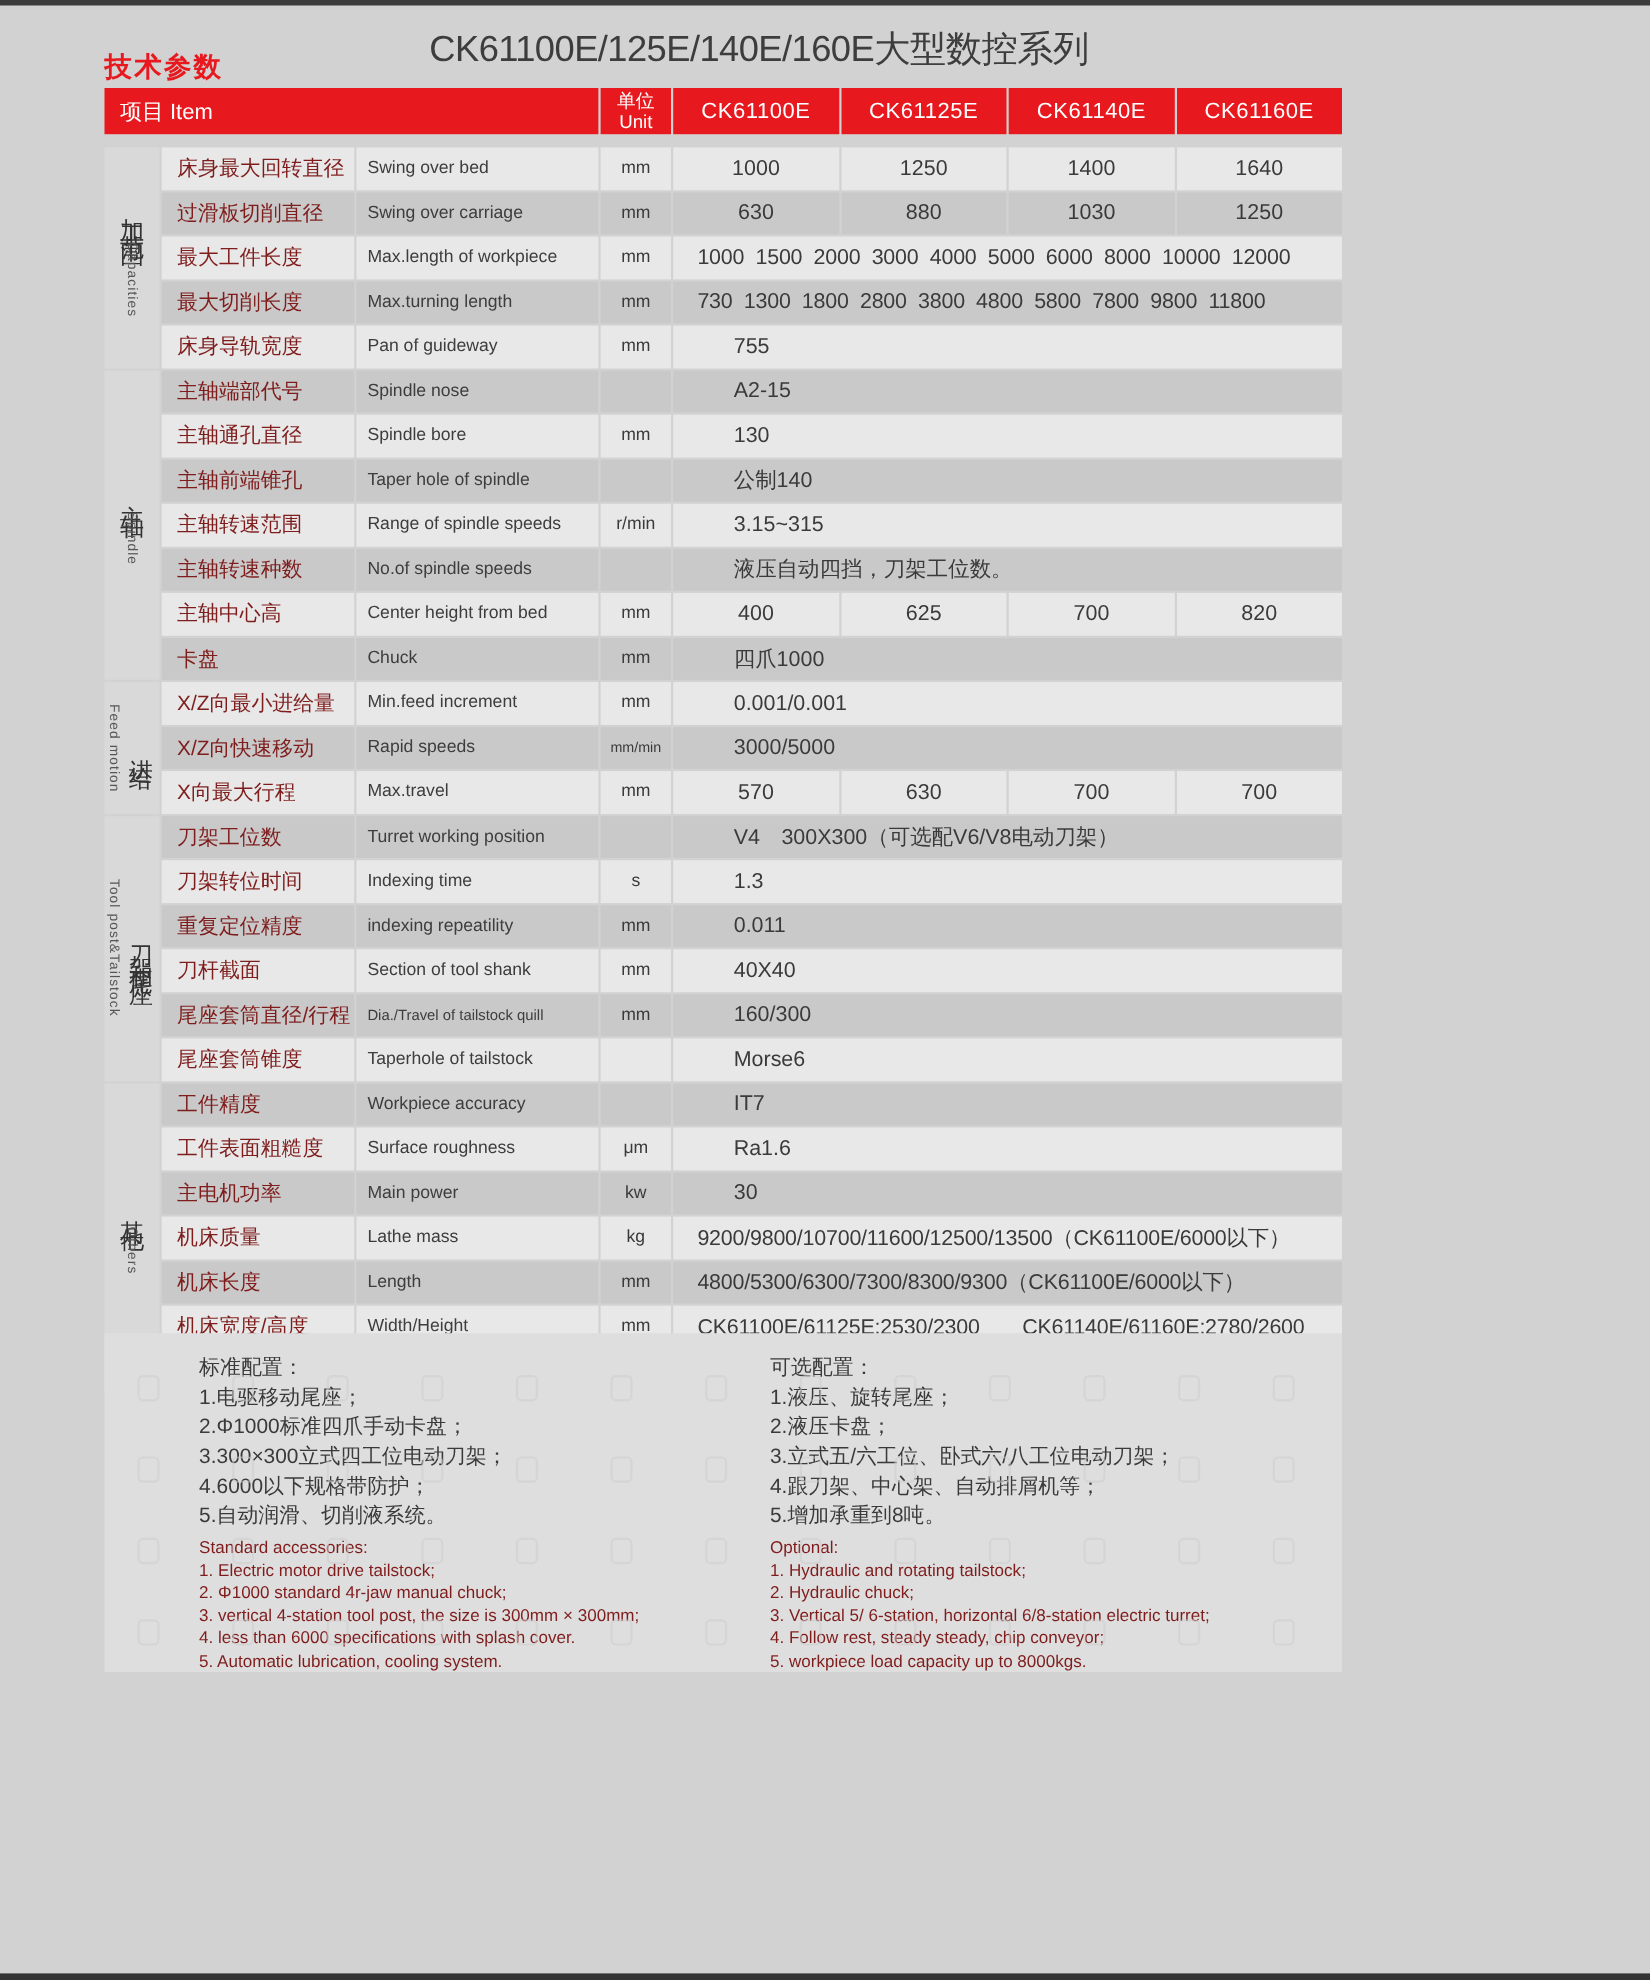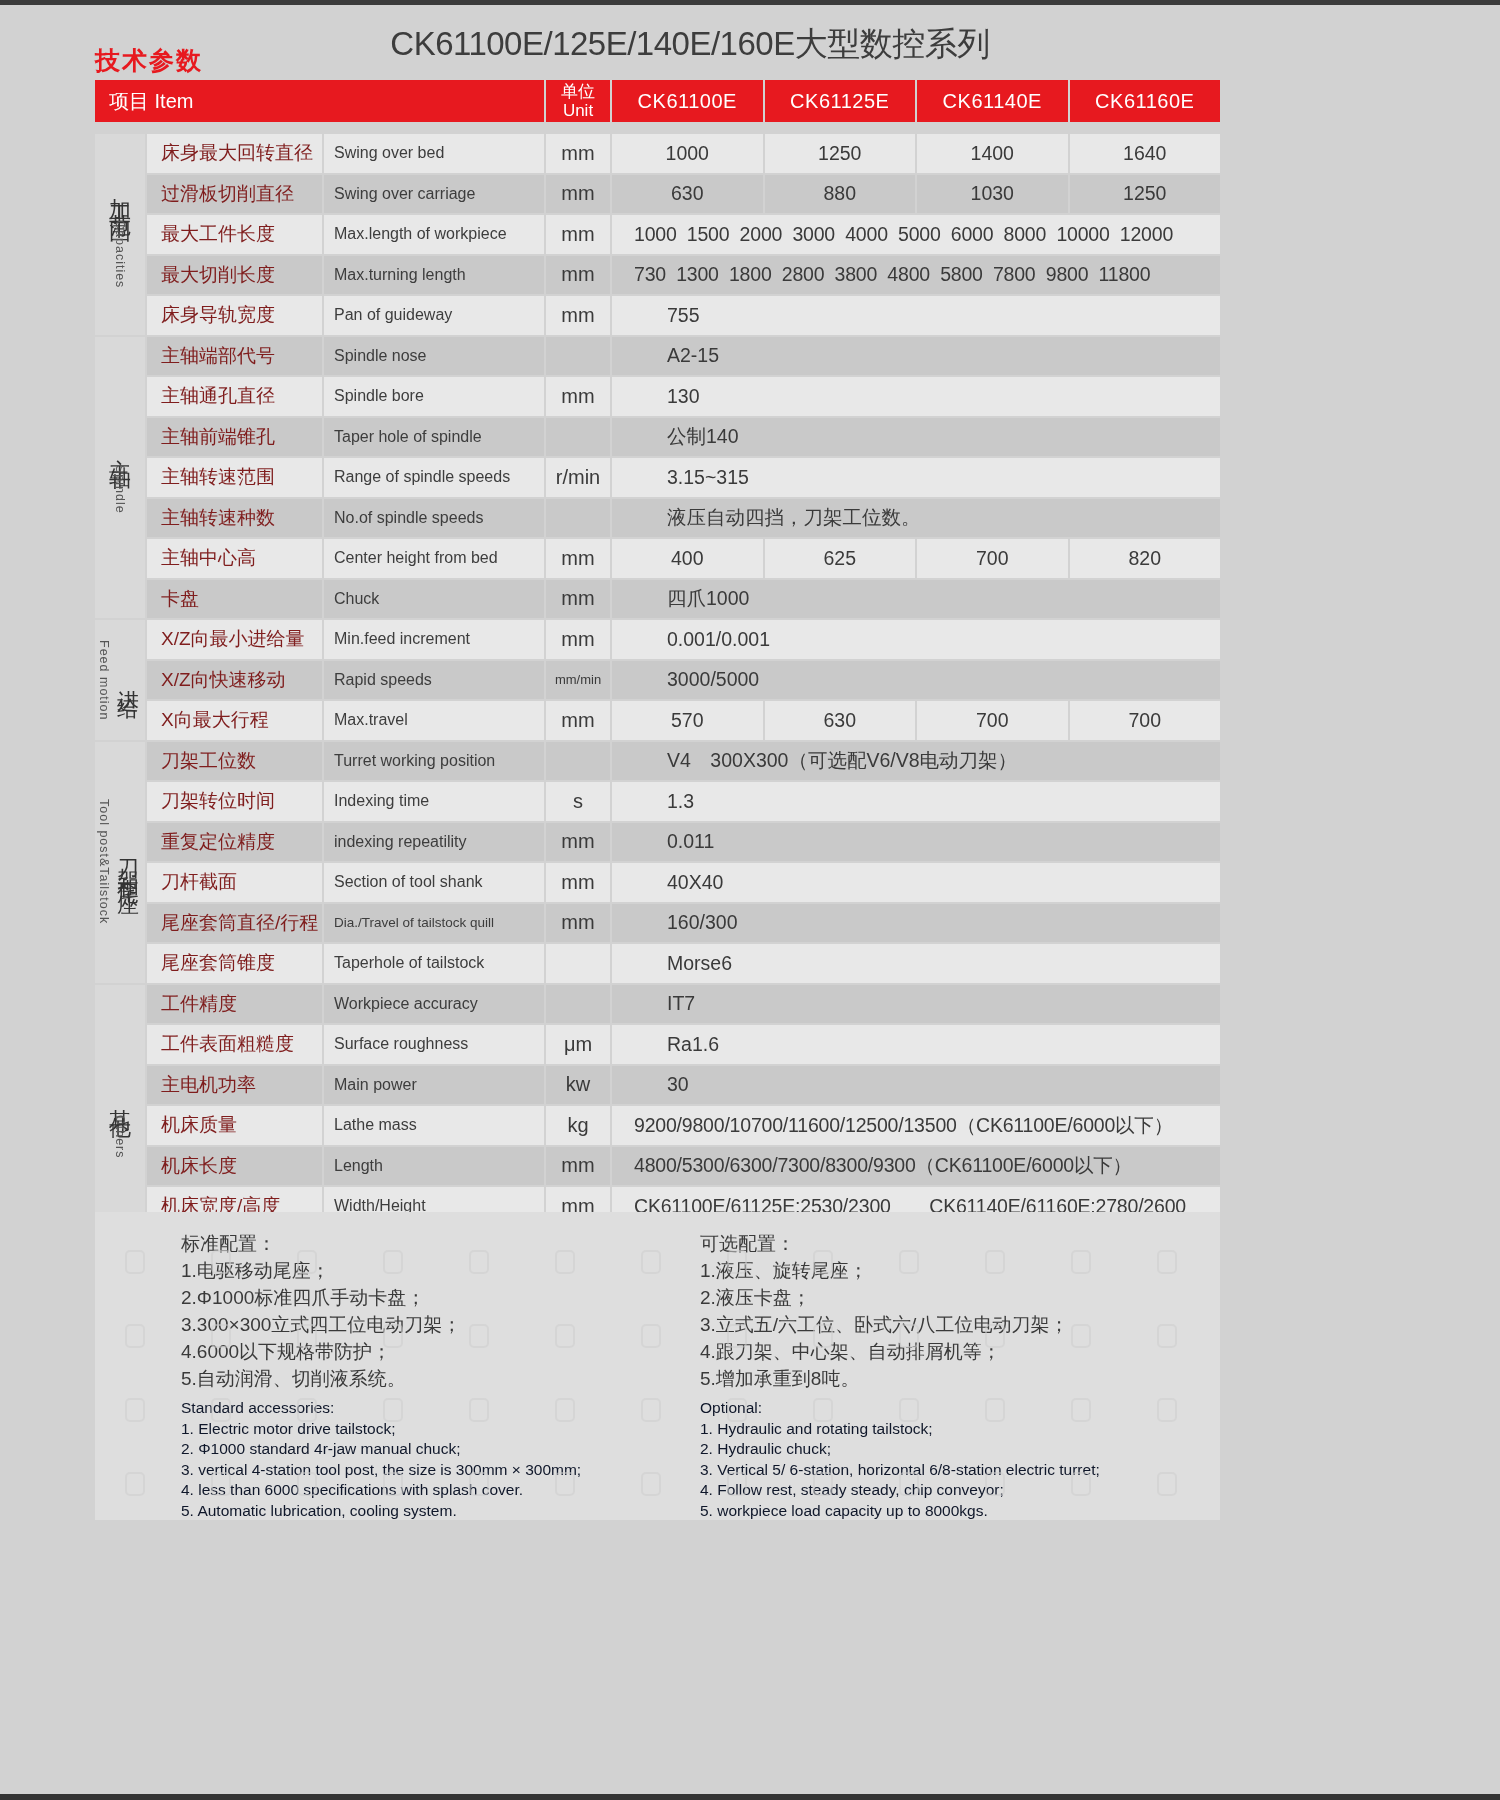--- a/index.html
+++ b/index.html
@@ -43,37 +43,37 @@
   .cat-en { writing-mode:vertical-rl; font-size:12.5px; letter-spacing:1px; color:#555; }
 
   .rows { flex:1; display:flex; flex-direction:column; }
   .row { display:flex; gap:2px; height:38.5px; margin-bottom:2px; }
   .row.light .cell { background:#e8e8e8; }
   .row.dark  .cell { background:#c9c9c9; }
   .cell { display:flex; align-items:center; }
   .cell.cn   { width:175px; padding-left:14px; font-size:19px; color:#7f1d1d; }
   .cell.en   { width:220px; padding-left:10px; font-size:16px; color:#3d3d3d; }
   .cell.en.small { font-size:13.5px; }
-  .cell.unit { width:64px; justify-content:center; font-size:20px; }
+  .cell.unit { width:64px; justify-content:center; font-size:16px; }
   .cell.unit.small { font-size:13px; }
   .cell.val  { width:150.5px; justify-content:center; font-size:19.5px; }
   .cell.span { flex:1; padding-left:55px; font-size:19.5px; white-space:pre; }
   .cell.span.long { padding-left:22px; word-spacing:5px; letter-spacing:-0.2px; }
 
   
   .panel {
     position:absolute; left:95px; top:1212px; width:1125px; height:308px;
     background:#dedede;
   }
   .col { position:absolute; top:18px; }
   .col.standard { left:58px;  width:520px;margin-left:28px; }
   .col.optional { left:605px; width:510px; }
   .cfg-title-cn, .cfg-item-cn { font-size:19px; line-height:27px; color:#3a3a3a; }
   .cfg-list-cn { list-style:none; margin-bottom:6px; }
-  .cfg-title-en, .cfg-item-en { font-size:15.5px; line-height:20.5px; color:#0f172a; }
+  .cfg-title-en, .cfg-item-en { font-size:15.5px; line-height:20.5px; color:#7f1d1d; }
   .cfg-list-en { list-style:none; }
 
   .wm {
     position:absolute; width:20px; height:24px;
     border:2px solid #cdcdcd; border-radius:5px; opacity:0.55;
     pointer-events:none;
   }
 </style>
 </head>
 <body>

